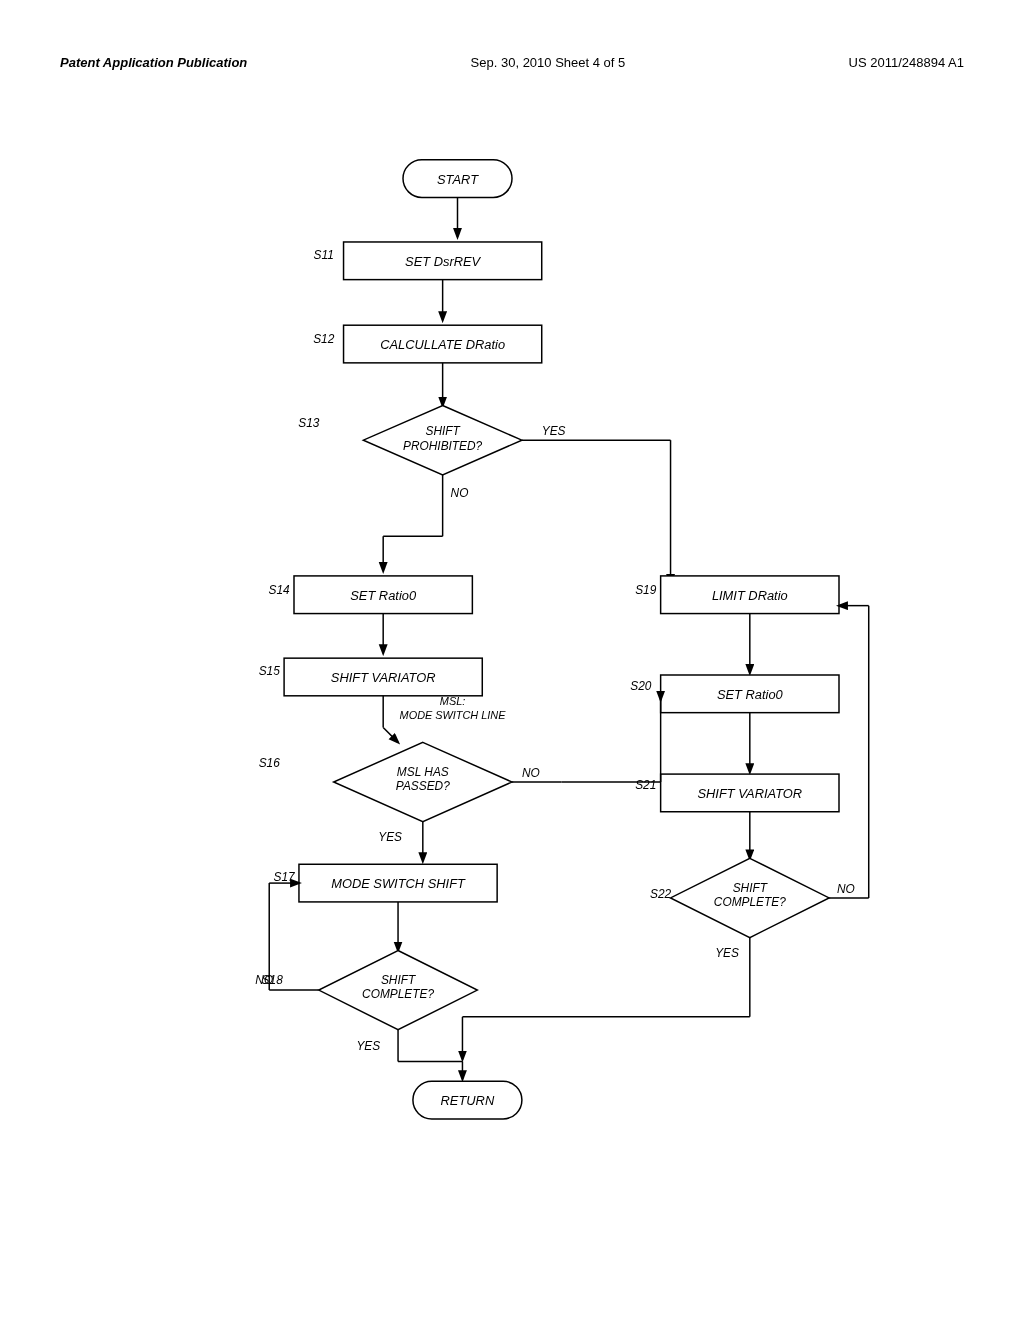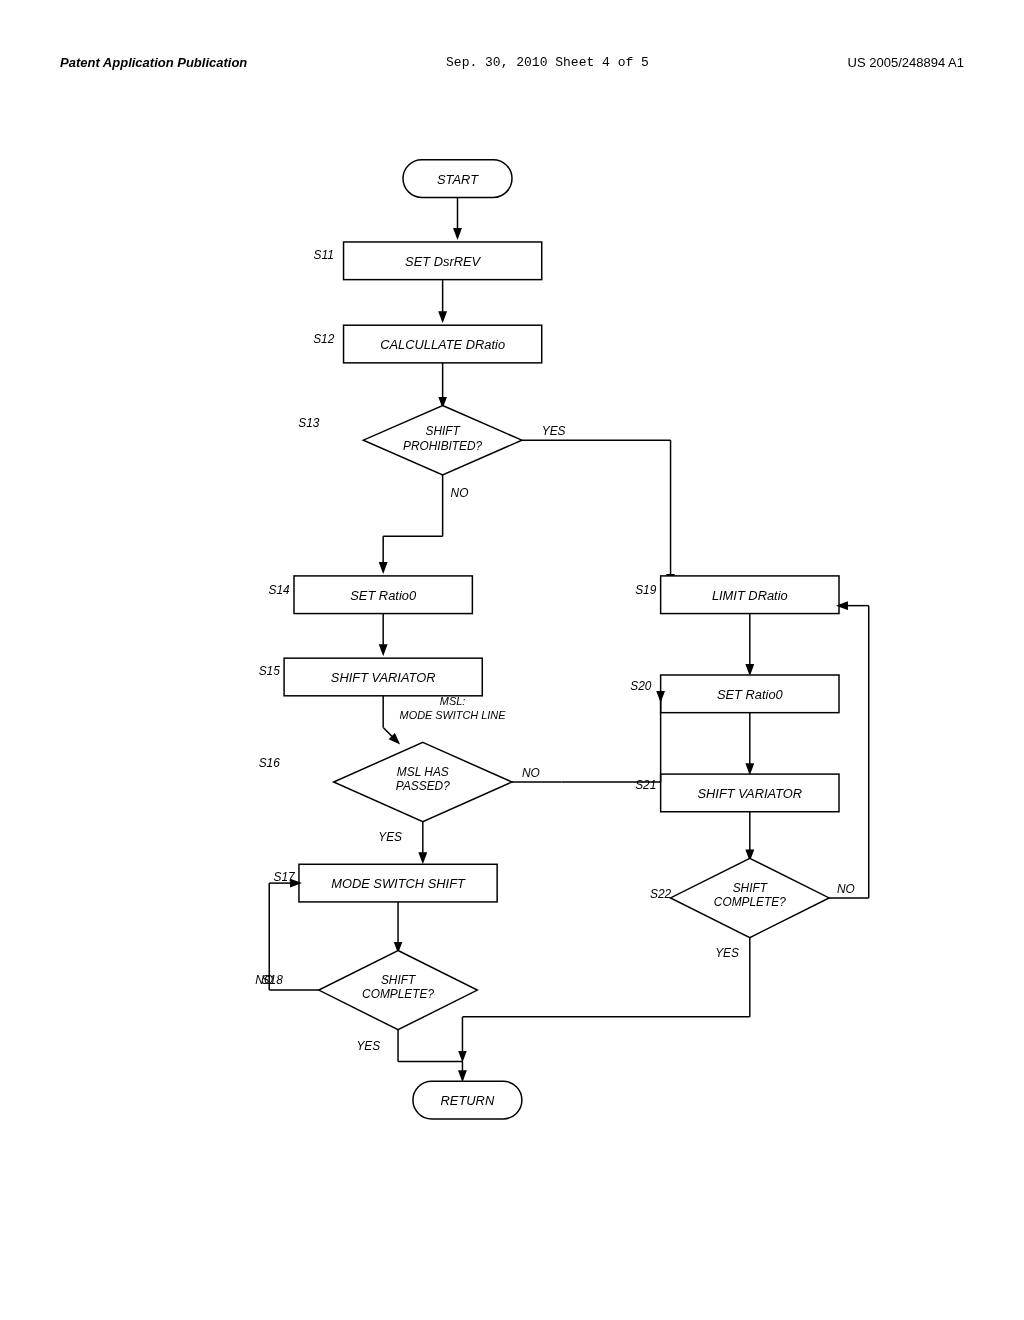--- a/index.html
+++ b/index.html
@@ -21,21 +21,21 @@
       top: 55px;
       left: 60px;
       right: 60px;
       display: flex;
       justify-content: space-between;
       align-items: center;
       font-size: 13px;
       color: #000;
     }
     .header-left { font-weight: bold; font-style: italic; }
-    .header-center { font-size: 13px; font-family: Liberation Mono, monospace; }
+    .header-center { font-size: 13px; }
     .header-right { font-size: 13px; }
 
     .diagram-container {
       position: absolute;
       top: 130px;
       left: 60px;
       right: 60px;
       bottom: 100px;
       font-style: italic;
     }
@@ -56,21 +56,21 @@
       font-style: italic;
     }
   </style>
 </head>
 <body>
 
 <div class="page">
   <div class="header">
     <span class="header-left">Patent Application Publication</span>
     <span class="header-center">Sep. 30, 2010   Sheet 4 of 5</span>
-    <span class="header-right">US 2005/248894 A1</span>
+    <span class="header-right">US 2011/248894 A1</span>
   </div>
 
   <div class="diagram-container">
     <svg class="flowchart" viewBox="0 0 800 1100" xmlns="http://www.w3.org/2000/svg">
       <defs>
         <marker id="arrow" markerWidth="8" markerHeight="8" refX="6" refY="3" orient="auto">
           <path d="M0,0 L0,6 L8,3 z" fill="#000"></path>
         </marker>
       </defs>
 

